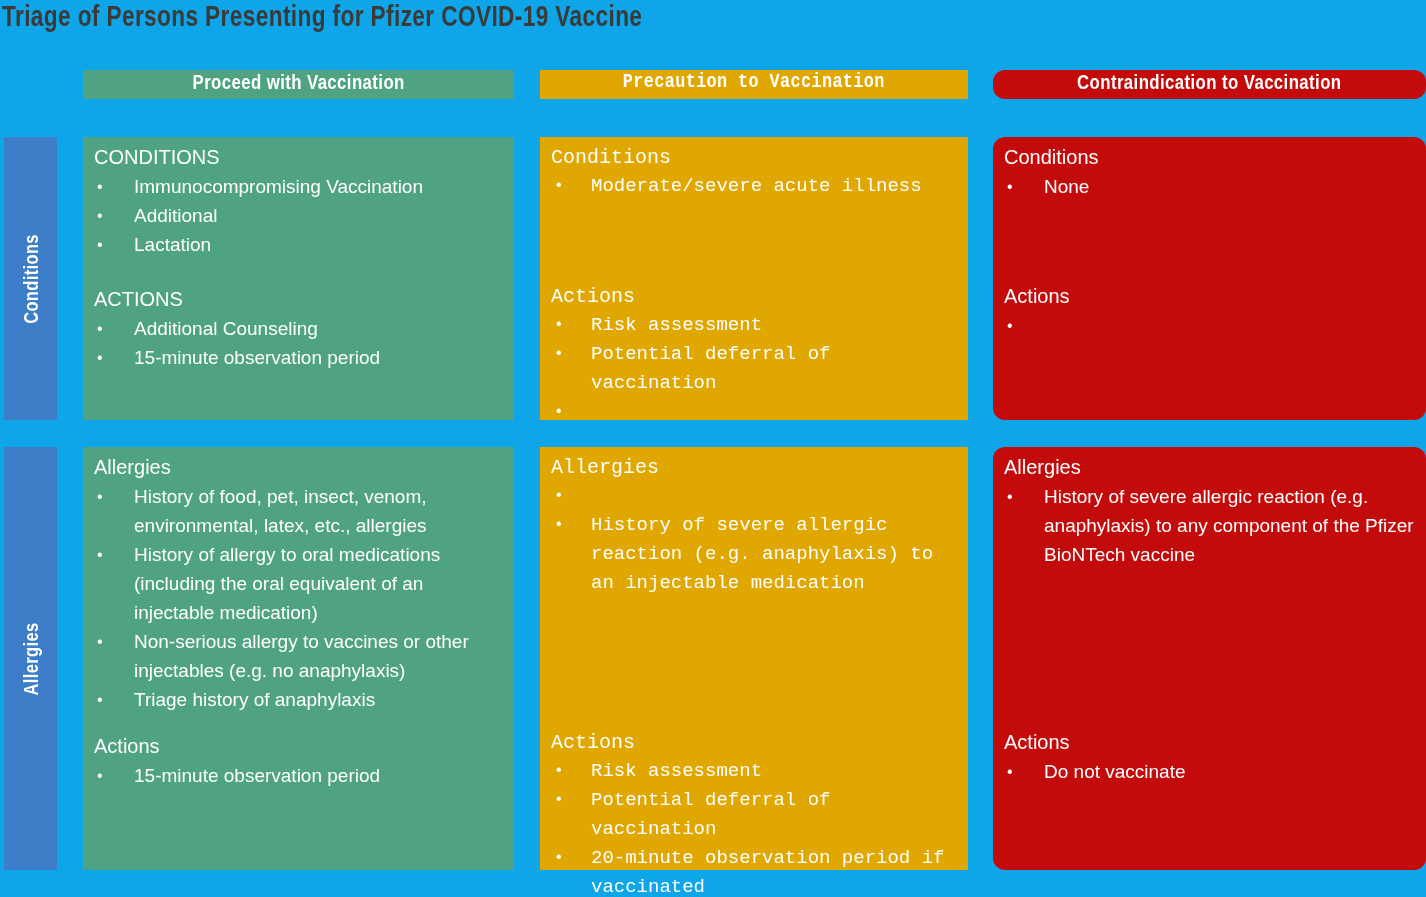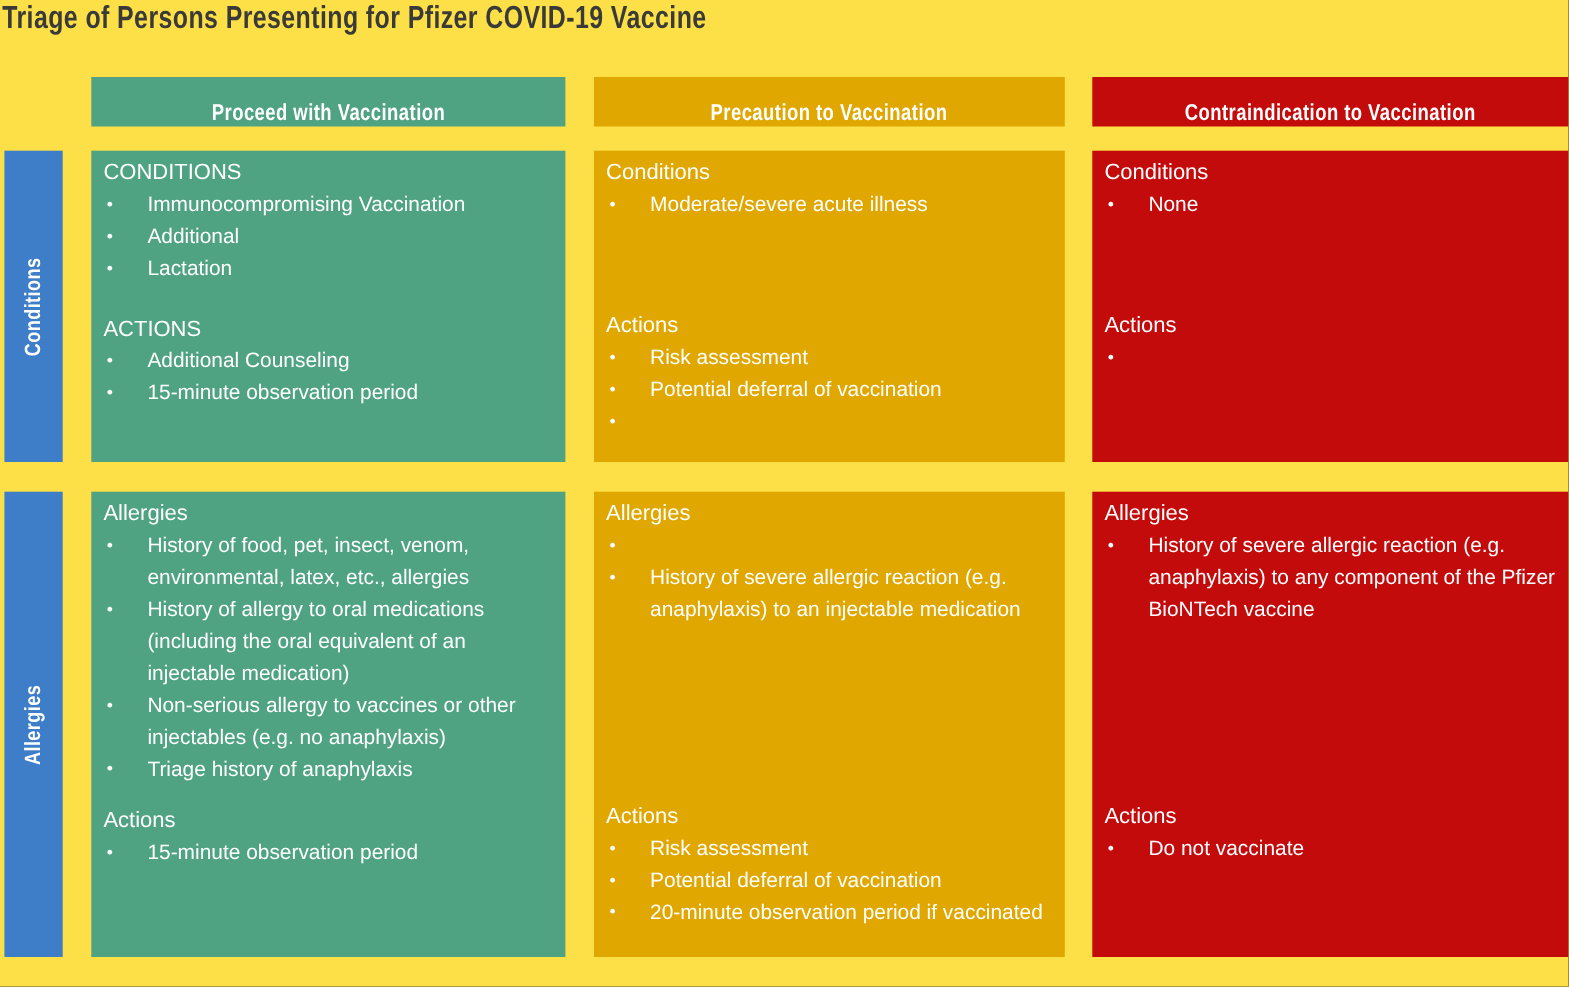--- a/index.html
+++ b/index.html
@@ -3,34 +3,34 @@
 <meta charset="utf-8">
 <style>
   html,body { margin:0; padding:0; }
   body {
     background:#121110;
     font-family:"Liberation Sans","DejaVu Sans",sans-serif;
   }
   .canvas {
     position:relative;
     width:1426px; height:897px;
-    background:#fde047;
+    background:#0ea5e9;
     overflow:hidden;
   }
   .slide-title {
     position:absolute; left:2px; top:0px;
     color:#3a3a38;
     font-size:29px; font-weight:600;
     white-space:nowrap;
     transform:scaleX(0.78); transform-origin:left top;
     letter-spacing:0.5px;
   }
   .col-header {
-    position:absolute; top:70px; height:45px;
-    display:flex; align-items:flex-end; justify-content:center;
+    position:absolute; top:70px; height:29px;
+    display:flex; align-items:flex-start; justify-content:center;
     color:#ffffff;
   }
   .col-header .hdr-text {
     display:inline-block;
     font-size:21px; font-weight:600;
     white-space:nowrap;
     transform:scaleX(0.8); transform-origin:center;
     letter-spacing:0.5px;
   }
   .row-bar {
@@ -53,22 +53,22 @@
     font-size:20px; line-height:29px;
     padding-left:11px;
   }
   .bullet-row { display:flex; font-size:19px; line-height:29px; }
   .bullet-dot {
     flex:0 0 37px; padding-left:14px;
     font-size:16px;
   }
   .bullet-text { flex:1; padding-right:6px; }
   .bg-green  { background:#4fa383; }
-  .bg-yellow { background:#dfa700; }
-  .bg-red    { background:#c40b0c; }
+  .bg-yellow { background:#dfa700;font-family:Liberation Mono, monospace; }
+  .bg-red    { background:#c40b0c;border-radius:12px; }
 </style>
 </head>
 <body>
 
 <div class="canvas">
 
   <div class="slide-title" style="color: rgb(58, 58, 56);">Triage of Persons Presenting for Pfizer COVID-19 Vaccine</div>
 
   <div class="col-header bg-green" style="left: 83px; width: 431px; background-color: rgb(79, 163, 131);">
     <span class="hdr-text">Proceed with Vaccination</span>

